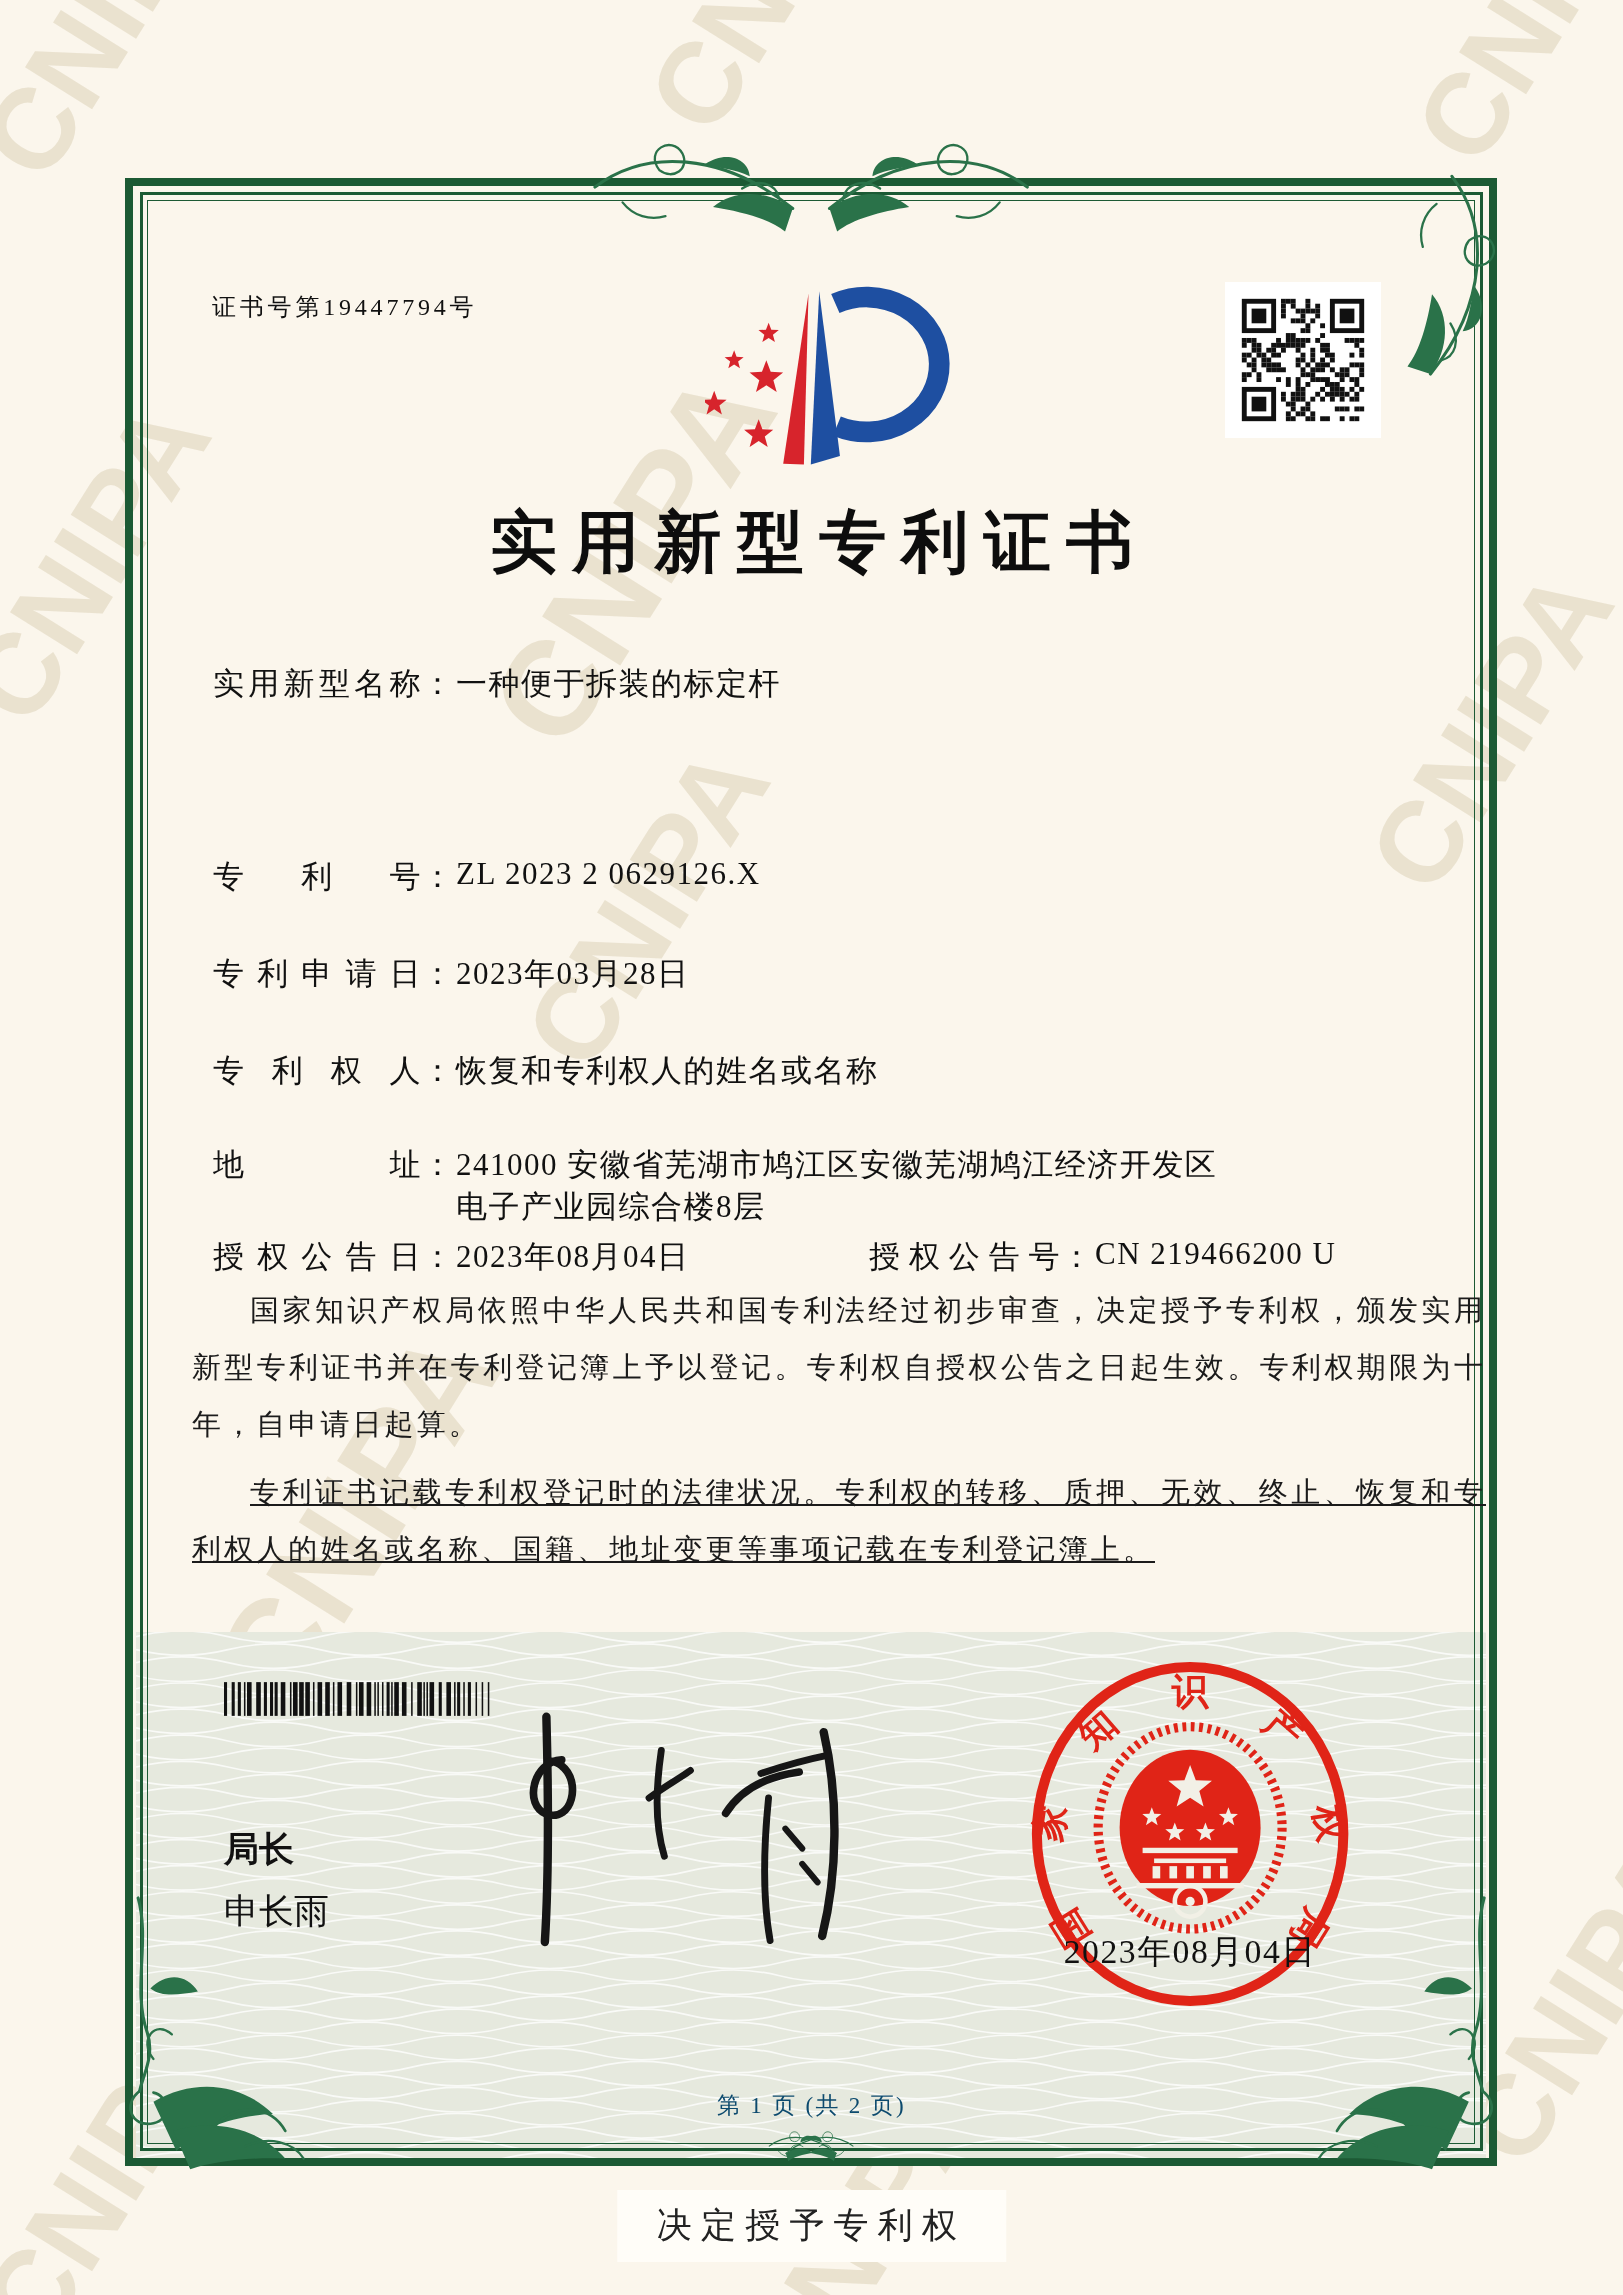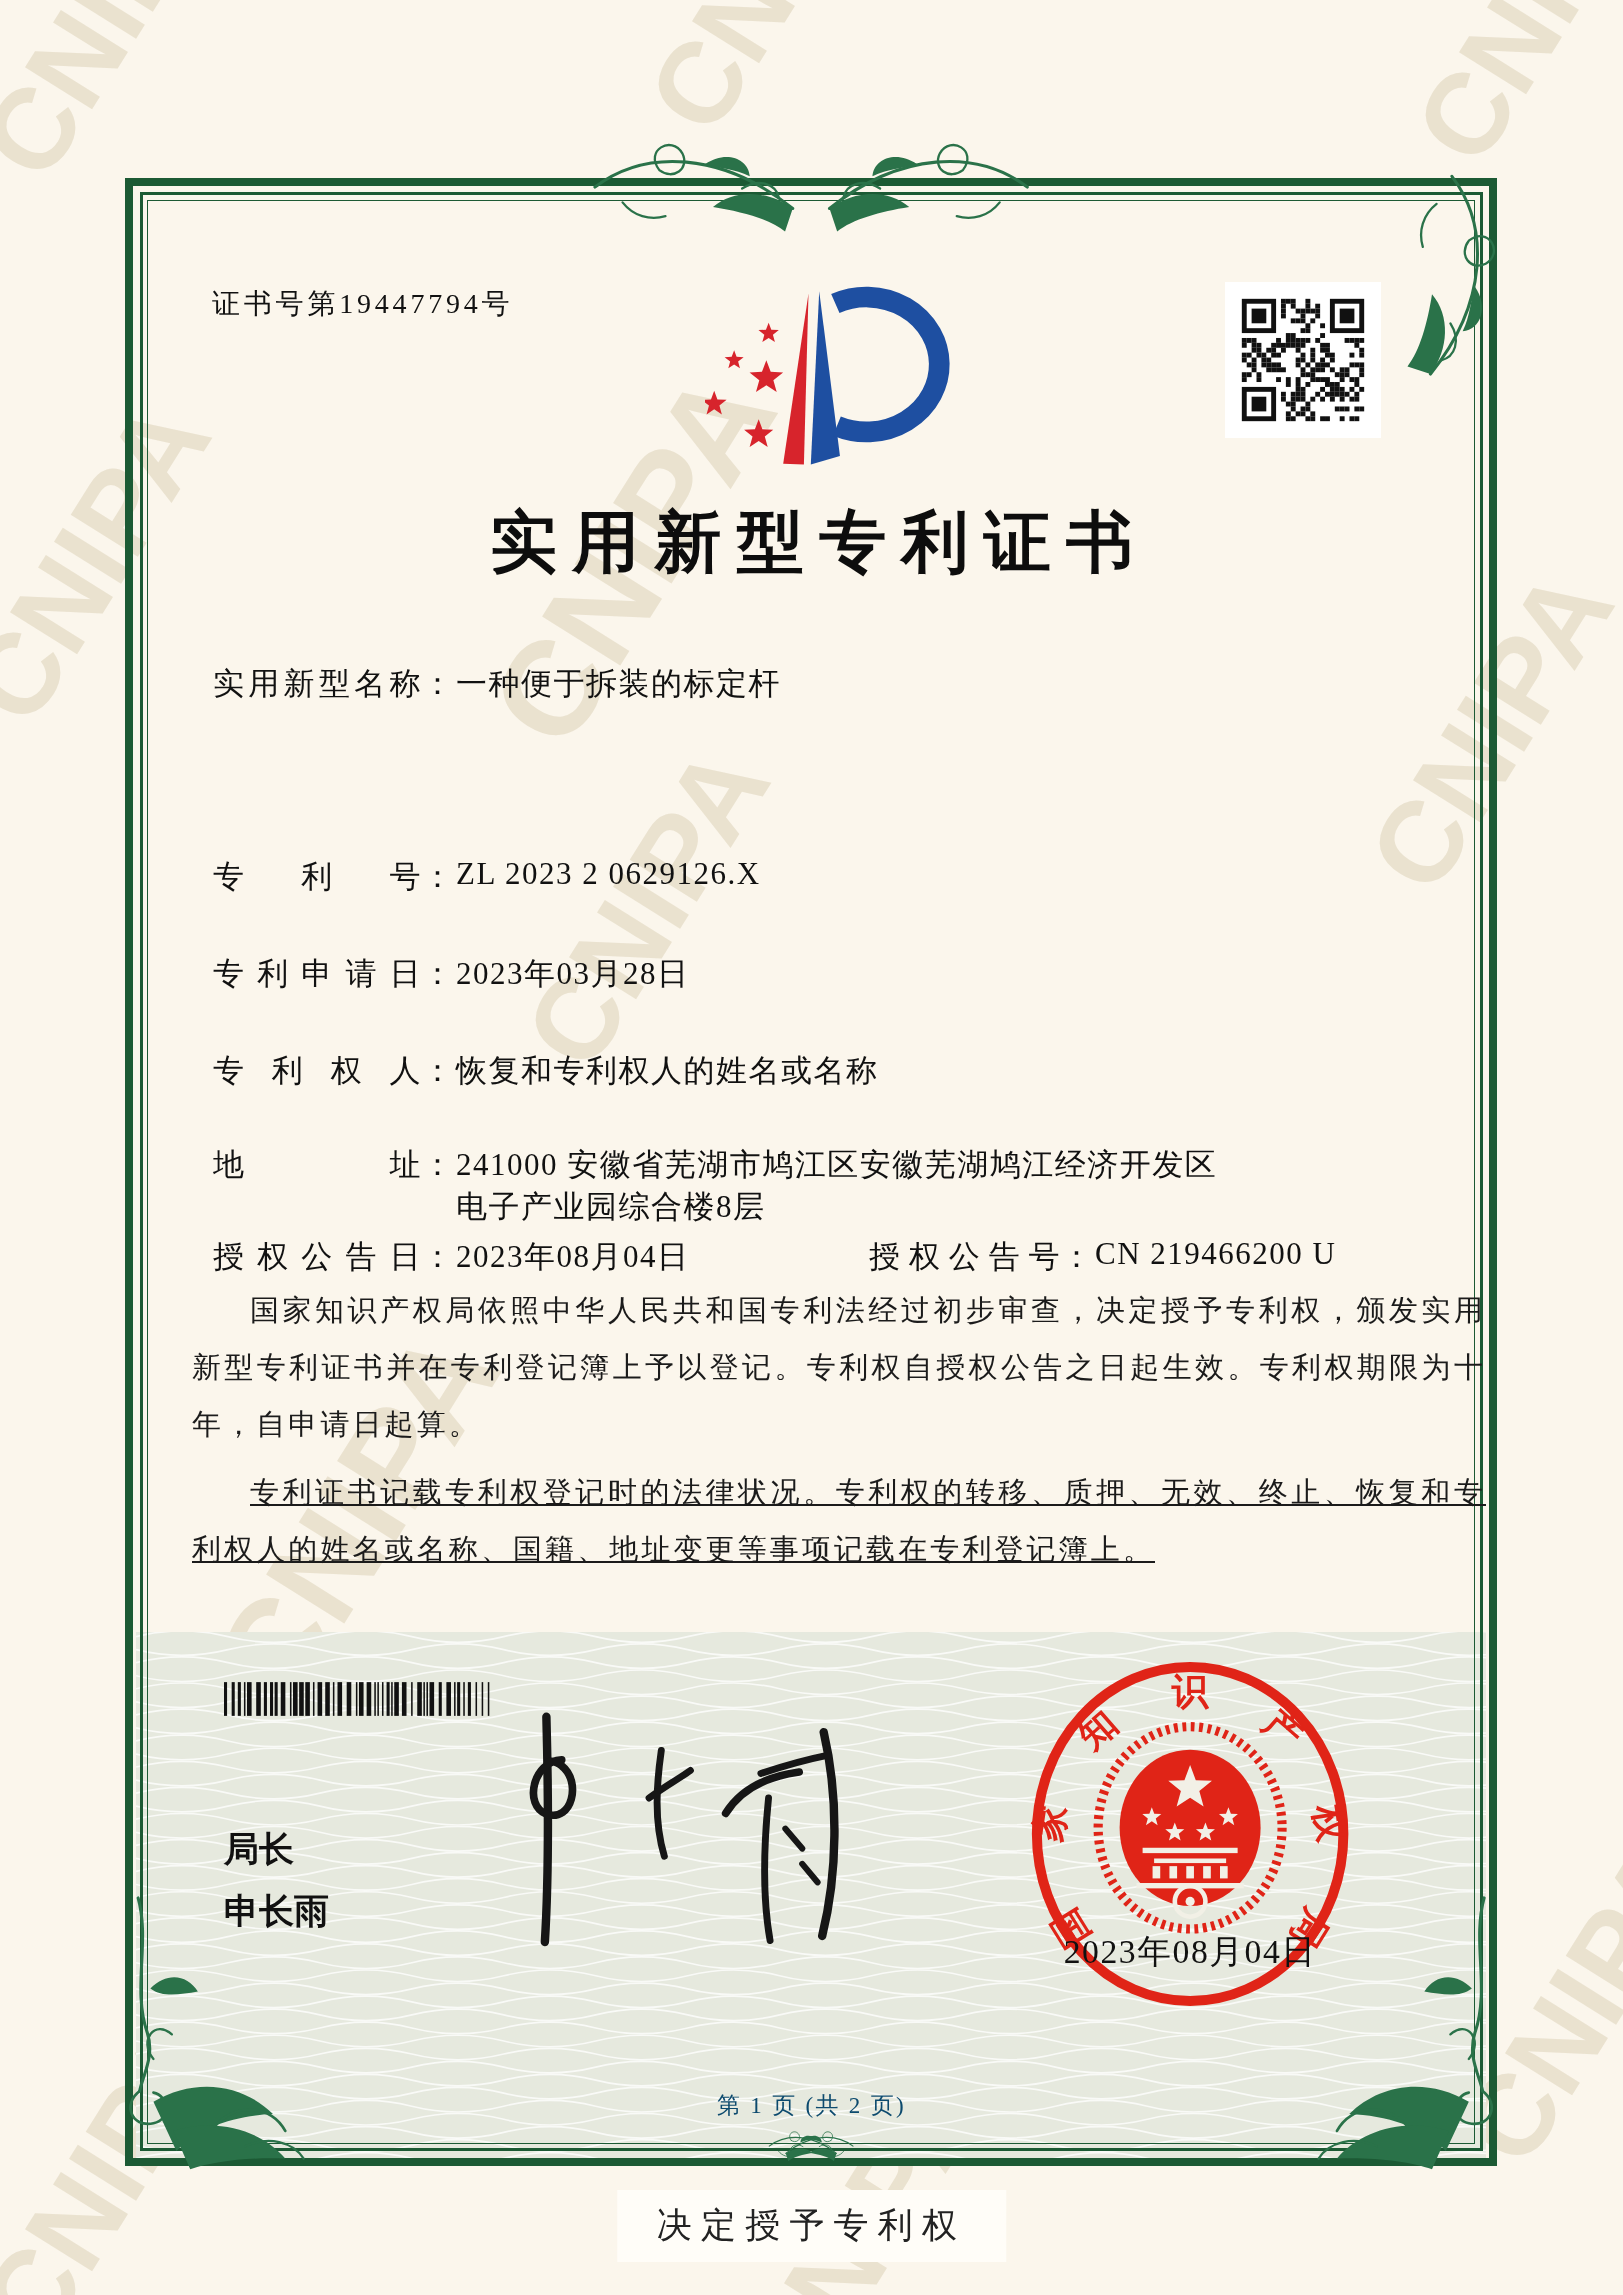--- a/index.html
+++ b/index.html
@@ -12,40 +12,40 @@
   
   .band{position:absolute;left:136px;top:1632px;width:1350px;height:531px;background:#e6e9de;z-index:1;}
   .band svg{display:block;width:100%;height:100%;}
   
   .b{position:absolute;box-sizing:border-box;border-style:solid;border-color:#1c5a34;z-index:2;}
   .b-outer{left:125px;top:178px;width:1372px;height:1988px;border-width:8.4px;}
   .b-mid{left:140px;top:192px;width:1343px;height:1959px;border-width:3.1px;}
   .b-inner{left:147px;top:200px;width:1328px;height:1944px;border-width:1.5px;}
   .ornaments{position:absolute;left:0;top:0;z-index:2;pointer-events:none;}
   
-  .cert-no{position:absolute;left:212px;top:285px;font-size:28px;letter-spacing:3.8px;z-index:3;}
+  .cert-no{position:absolute;left:212px;top:291px;font-size:24px;letter-spacing:3.8px;z-index:3;}
   .logo{position:absolute;left:705px;top:259px;z-index:3;}
   .qr{position:absolute;left:1225px;top:282px;z-index:3;}
   .title{position:absolute;left:50%;transform:translateX(-50%);top:497px;font-size:67px;font-weight:700;
          letter-spacing:15.3px;text-indent:15.3px;white-space:nowrap;z-index:3;color:#0d0d0d;
          font-family:"DejaVu Serif","Liberation Serif",serif;}
   .row{position:absolute;left:213px;font-size:31px;letter-spacing:1.5px;z-index:3;}
   .label{display:inline-block;width:209px;text-align:justify;text-align-last:justify;vertical-align:top;}
   .colon{display:inline-block;width:34px;vertical-align:top;}
   .val{display:inline-block;width:951px;vertical-align:top;white-space:pre-line;}
   .val.short{width:399px;}
   .label.l2{width:192px;margin-left:14px;}
   .body-text{position:absolute;left:179px;top:1282px;width:1294px;font-size:29px;line-height:57px;
              letter-spacing:3.1px;text-align:justify;color:#1b1b1b;z-index:3;margin-left:13px;}
   .body-text p{margin:0;text-indent:2em;}
   .body-text p + p{margin-top:10.7px;text-decoration:underline;}
   .barcode{position:absolute;left:224px;top:1682px;z-index:3;}
   .sig-title{position:absolute;left:224px;top:1826px;font-size:35px;font-weight:700;z-index:3;
              font-family:Liberation Serif, serif;}
-  .sig-name{position:absolute;left:224px;top:1888px;font-size:35px;font-weight:700;z-index:3;
+  .sig-name{position:absolute;left:224px;top:1888px;font-size:35px;font-weight:400;z-index:3;
             font-family:"Liberation Sans","DejaVu Sans",sans-serif;}
   .signature{position:absolute;left:456px;top:1706px;z-index:3;}
   .seal{position:absolute;left:1020px;top:1653px;z-index:3;}
   .page-num{position:absolute;left:50%;transform:translateX(-50%);top:2090px;font-size:23px;
             letter-spacing:2.3px;z-index:3;color:#0c4a6e;}
   .note-box{position:absolute;left:50%;transform:translateX(-50%);top:2190px;background:#fffdf8;
             padding:12.3px 40px;font-size:35px;letter-spacing:9.2px;color:#222;z-index:3;white-space:nowrap;}
 </style>
 </head>
 <body>

